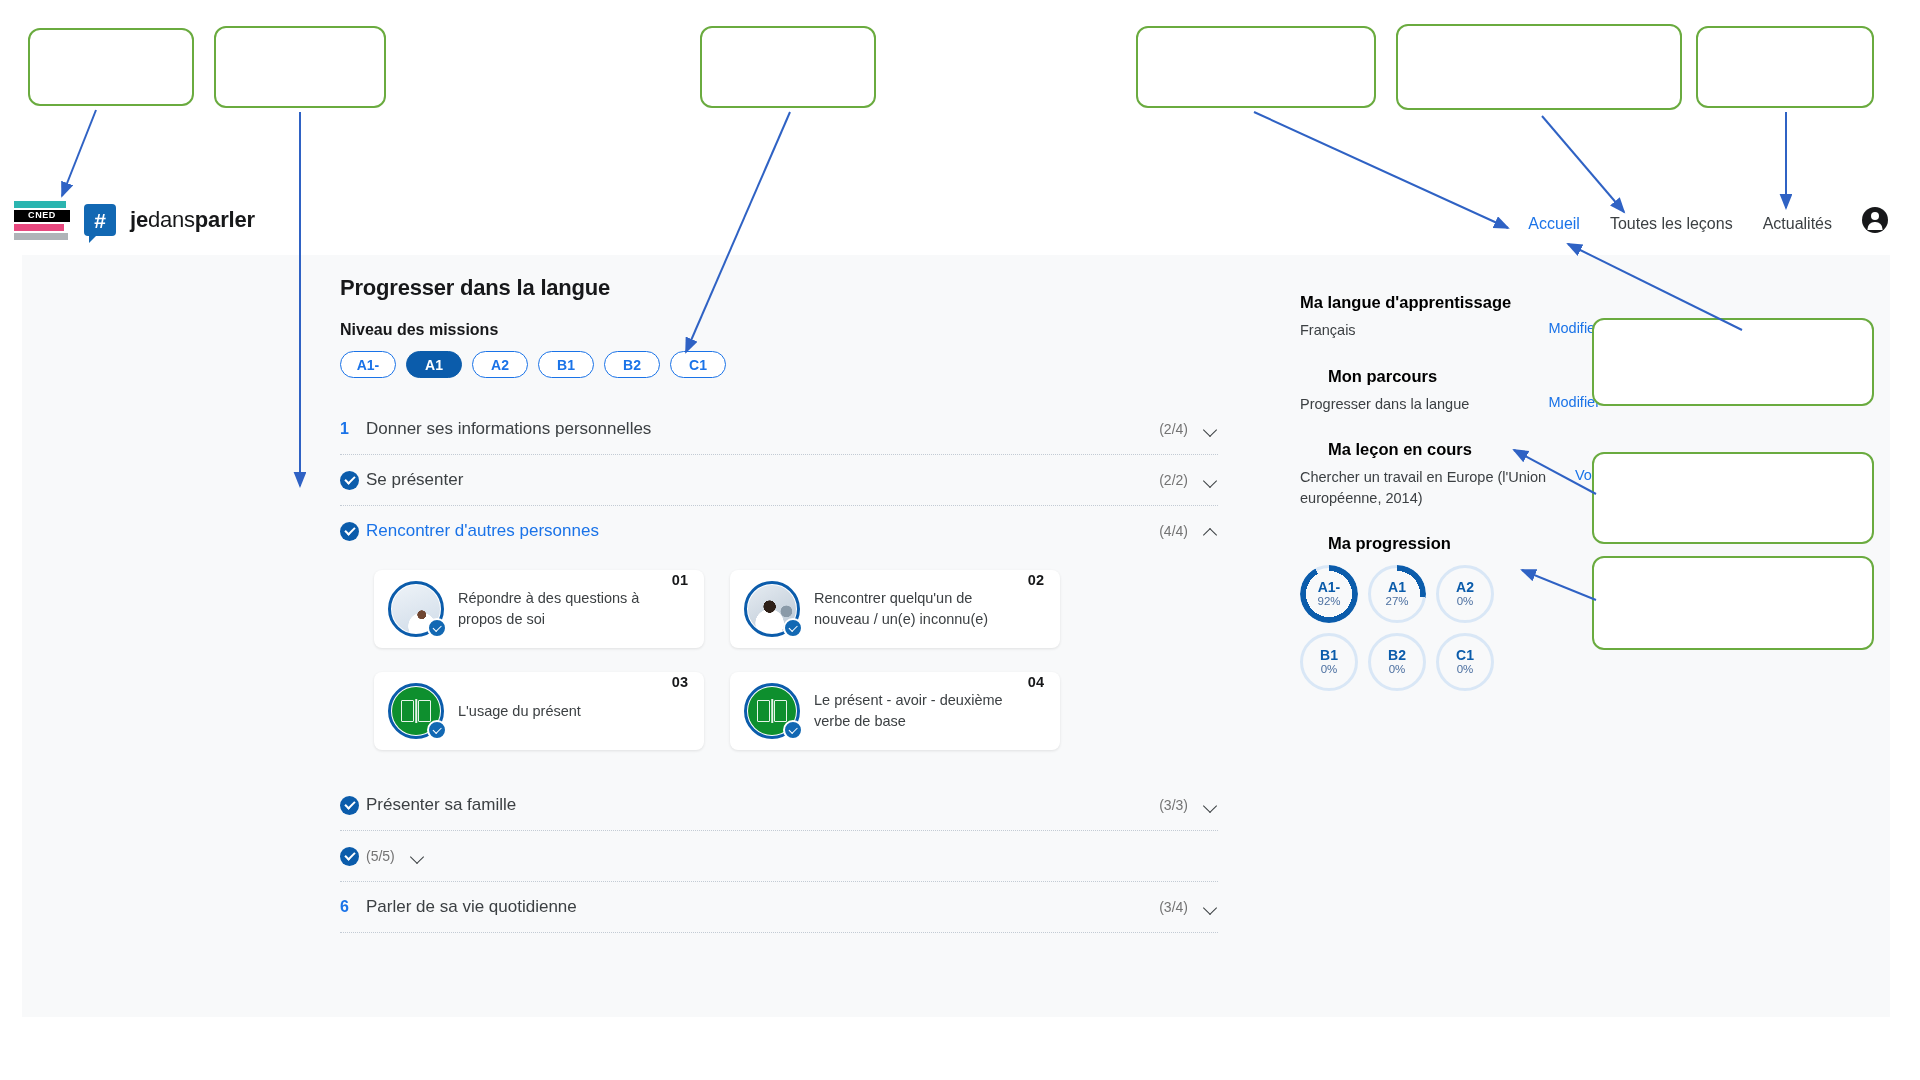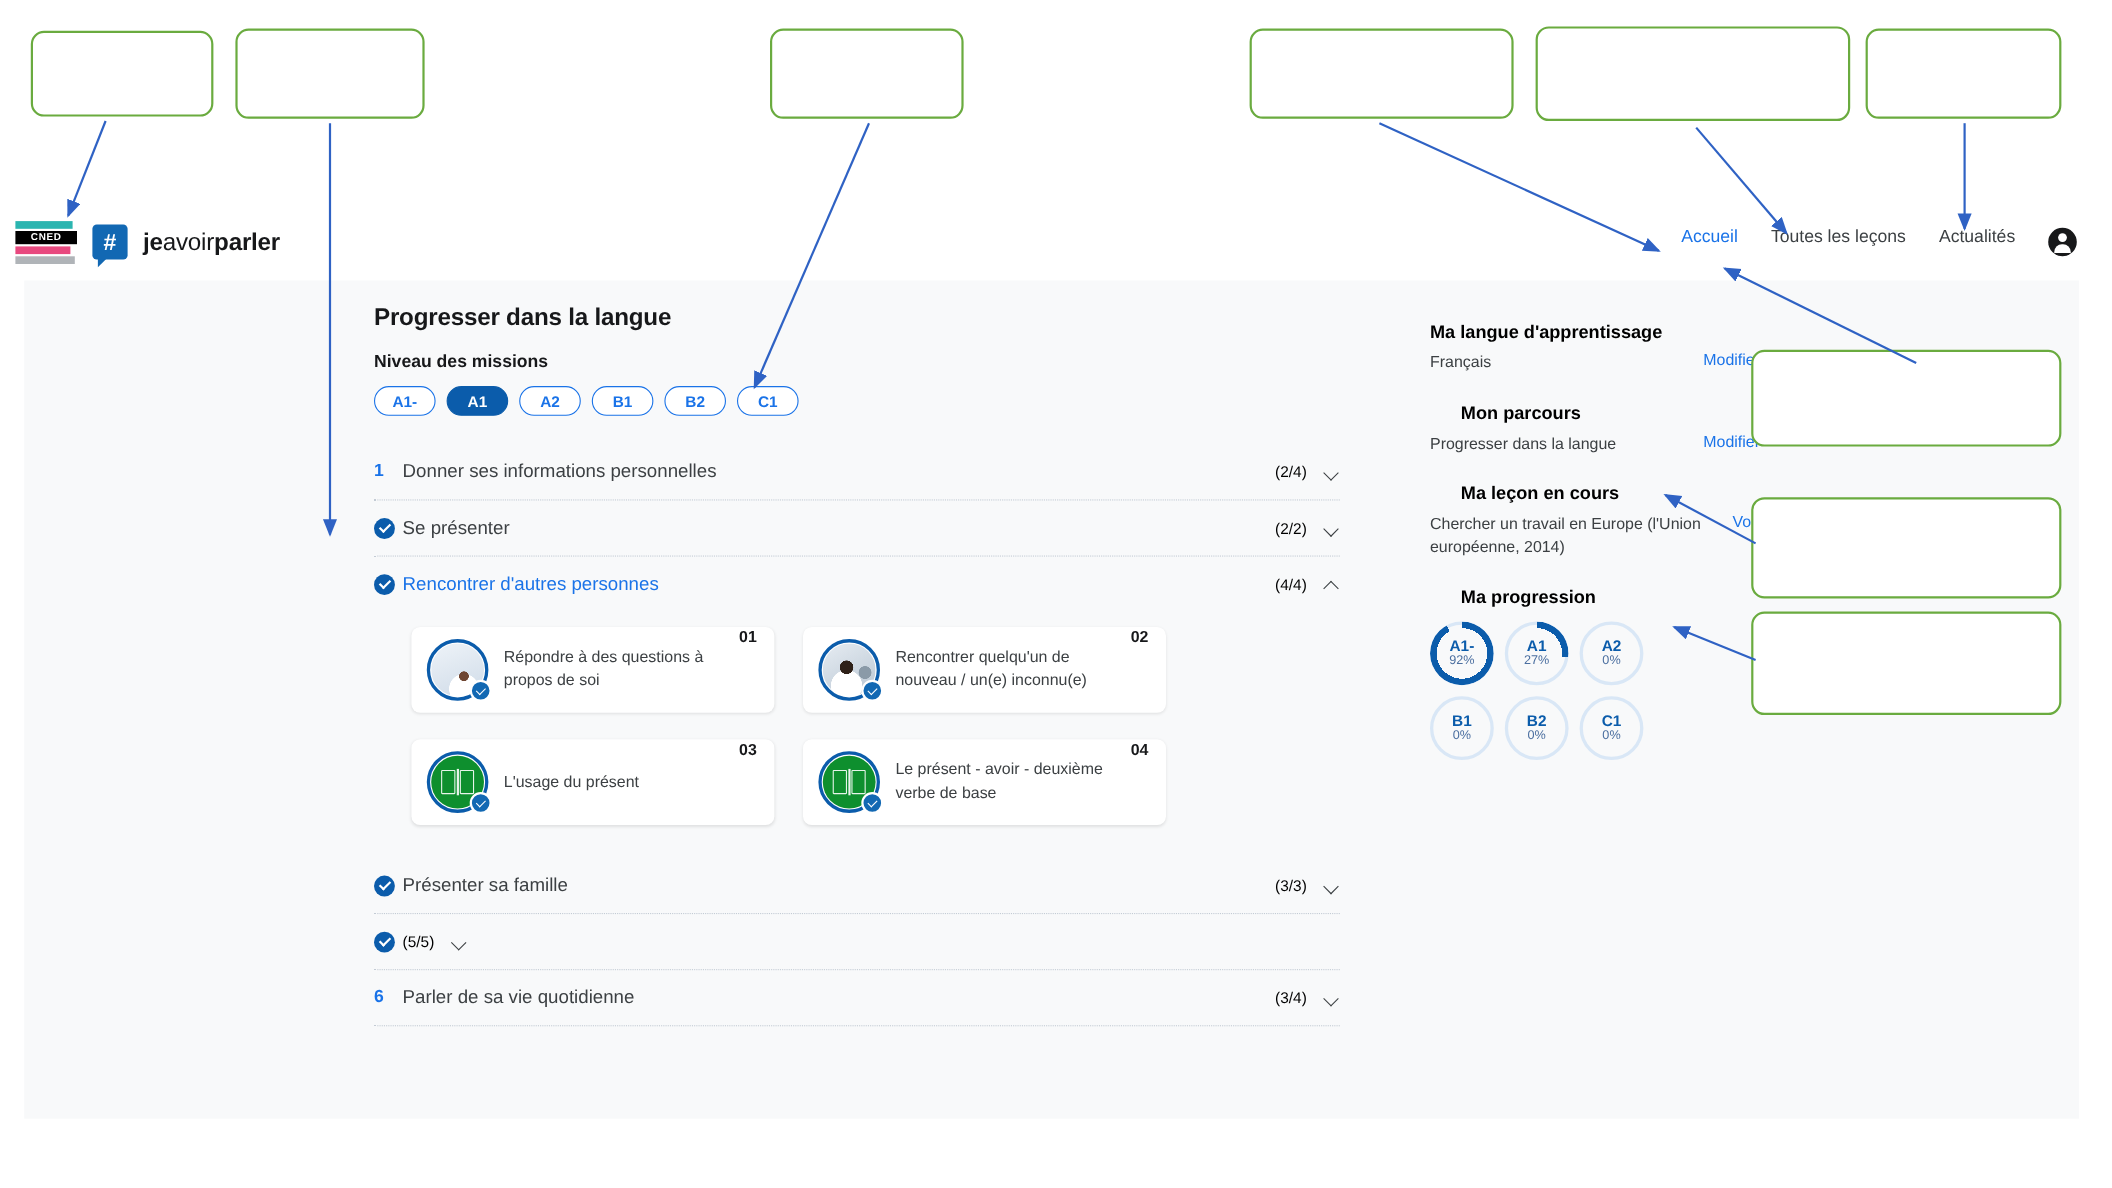--- a/index.html
+++ b/index.html
@@ -46,21 +46,21 @@
   }
   #jvp-mark span{color:#fff;font-size:21px;font-weight:700;line-height:1;}
   #jvp-mark:after{
     content:"";position:absolute;left:5px;bottom:-7px;
     border-left:8px solid #1268b3;border-bottom:8px solid transparent;
   }
   #wordmark{font-size:22px;color:#17181a;letter-spacing:-.2px;white-space:nowrap;}
   #wordmark b{font-weight:700;}
   #wordmark .light{font-weight:400;}
 
-  #main-nav{margin-left:auto;display:flex;align-items:flex-start;gap:30px;padding-right:32px;}
+  #main-nav{margin-left:auto;display:flex;align-items:flex-end;gap:30px;padding-right:32px;}
   .nav-link{font-size:16px;color:#3c4043;text-decoration:none;white-space:nowrap;cursor:pointer;}
   .nav-link.active{color:#1a73e8;}
   #account-icon{
     width:26px;height:26px;border-radius:50%;background:#17181a;position:relative;cursor:pointer;flex:none;
   }
   #account-icon:before{content:"";position:absolute;left:50%;top:5px;transform:translateX(-50%);
     width:8px;height:8px;border-radius:50%;background:#fff;}
   #account-icon:after{content:"";position:absolute;left:50%;bottom:3px;transform:translateX(-50%);
     width:15px;height:8px;border-radius:7px 7px 0 0;background:#fff;}
 
@@ -97,21 +97,21 @@
   }
   .check-badge{
     width:19px;height:19px;border-radius:50%;background:#0b5cab;position:relative;flex:none;
   }
   .check-badge:after{
     content:"";position:absolute;left:5px;top:5px;width:8px;height:4px;
     border-left:2px solid #fff;border-bottom:2px solid #fff;transform:rotate(-45deg);
   }
   .mission-title{font-size:17px;color:#3c4043;flex:1;}
   .mission-title.is-open{color:#1a73e8;}
-  .mission-count{font-size:14px;color:#000000;margin-right:16px;white-space:nowrap;}
+  .mission-count{font-size:14px;color:#737373;margin-right:16px;white-space:nowrap;}
   .chev{width:14px;height:14px;position:relative;flex:none;}
   .chev:before{
     content:"";position:absolute;left:1px;top:3px;width:9px;height:9px;
     border-right:1.6px solid #3c4043;border-bottom:1.6px solid #3c4043;
     transform:rotate(45deg);
   }
   .chev.up:before{transform:rotate(-135deg);top:6px;}
 
   
   #lesson-grid{
@@ -206,21 +206,21 @@
         </div>
         <div class="cned-bar pink"></div>
         <div class="cned-bar grey"></div>
       </div>
 
       <div id="jvp-mark">
         <span>#</span>
       </div>
 
       <div id="wordmark">
-        <b>je</b><span class="light">avoir</span><b>parler</b>
+        <b>je</b><span class="light">dans</span><b>parler</b>
       </div>
     </div>
 
     <nav id="main-nav">
       <a class="nav-link active">Accueil</a>
       <a class="nav-link">Toutes les leçons</a>
       <a class="nav-link">Actualités</a>
       <div id="account-icon"></div>
     </nav>
   </div>

